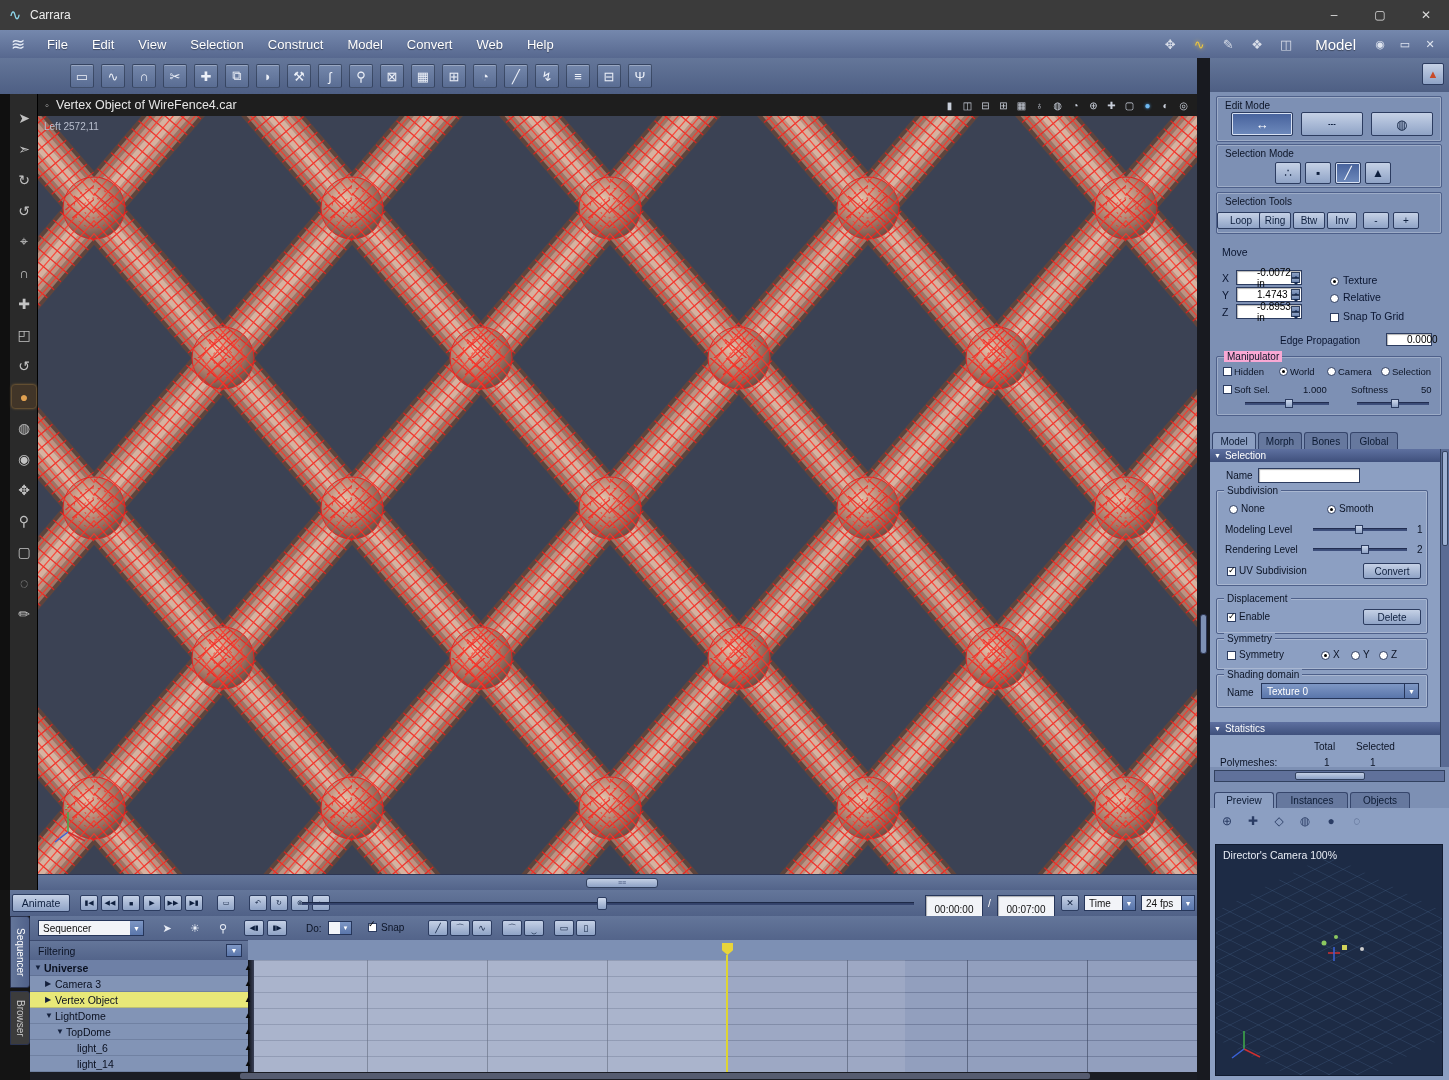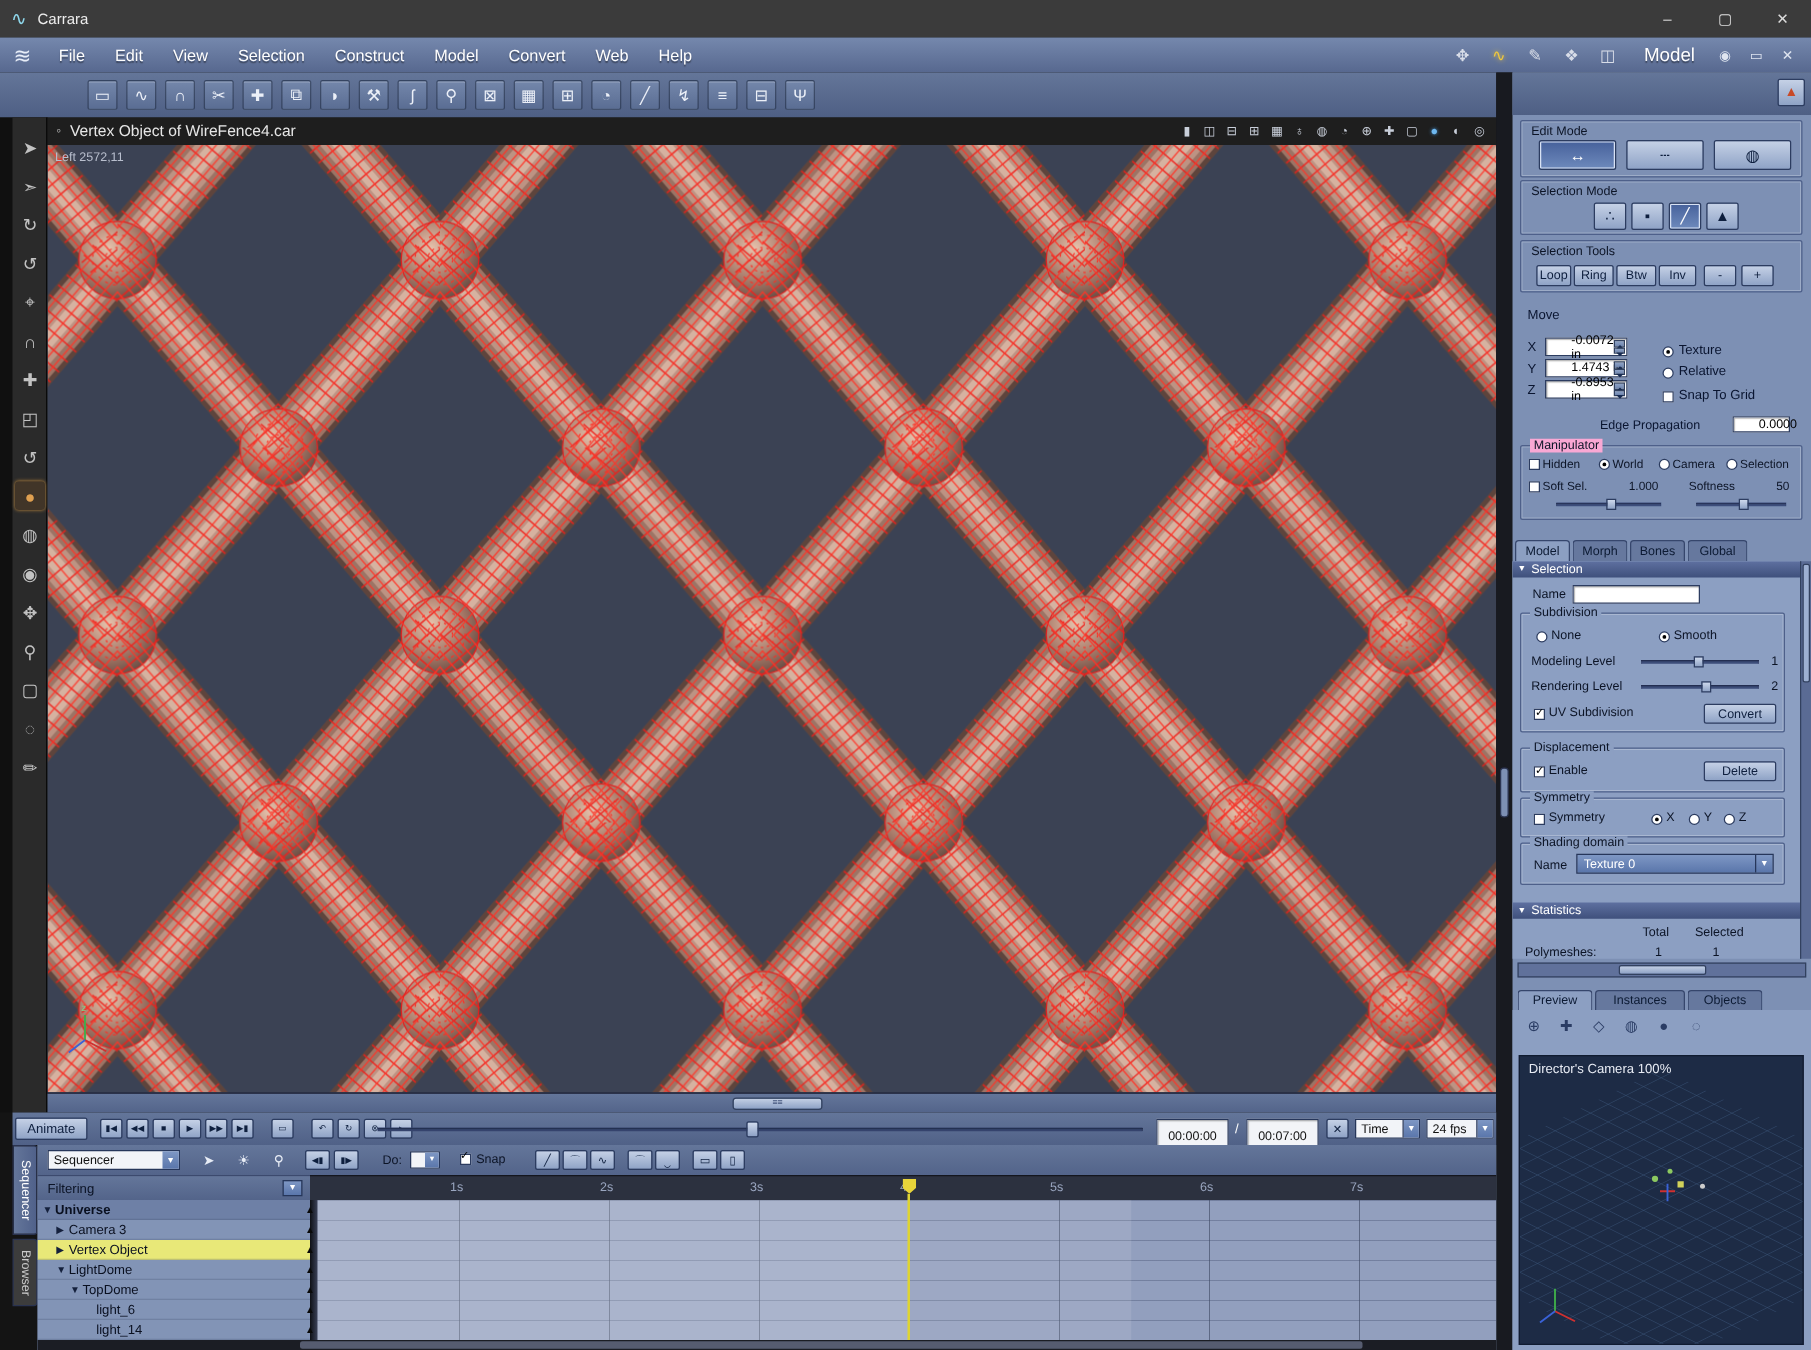--- a/index.html
+++ b/index.html
@@ -379,29 +379,20 @@
         <div class="cgroup">
           <div class="btn cbtn">▭</div>
           <div class="btn cbtn">▯</div>
         </div>
       </div>
   </div>
   <div id="filtering-cell">
     <span>Filtering</span>
     <span class="fdd">▼</span>
   </div>
-  <div id="ruler">
-      <div class="rlabel" style="left: 112px;">1s</div>
-      <div class="rlabel" style="left: 232px;">2s</div>
-      <div class="rlabel" style="left: 352px;">3s</div>
-      <div class="rlabel" style="left: 472px;">4s</div>
-      <div class="rlabel" style="left: 592px;">5s</div>
-      <div class="rlabel" style="left: 712px;">6s</div>
-      <div class="rlabel" style="left: 832px;">7s</div>
-    </div>
   <div id="grid">
     <div class="ovA"></div>
       <div class="ovB"></div>
       <div class="darkcol"></div>
   </div>
   <div id="flag"></div>
   <div id="playhead"></div>
   <div id="kf-col">
       <span style="top: 3px;">▲</span>
       <span style="top: 19px;">▲</span>
@@ -466,21 +457,21 @@
         <div class="btn smbtn" style="left: 58px;">∴</div>
         <div class="btn smbtn" style="left: 88px;">▪</div>
         <div class="btn smbtn sel" style="left: 118px;">╱</div>
         <div class="btn smbtn" style="left: 148px;">▲</div>
       </div>
   </div>
 
   <div class="grp" style="left:6px;top:134px;width:226px;height:42px;">
     <div class="inlabel" style="left:8px;top:3px;">Selection Tools</div>
     <div id="st-btns">
-        <div class="btn stbtn" style="left: 12px; width: 28px;">Loop</div>
+        <div class="btn stbtn" style="left: 0; width: 48px;">Loop</div>
         <div class="btn stbtn" style="left: 42px; width: 32px;">Ring</div>
         <div class="btn stbtn" style="left: 76px; width: 32px;">Btw</div>
         <div class="btn stbtn" style="left: 110px; width: 30px;">Inv</div>
         <div class="btn stbtn" style="left: 146px; width: 26px;">-</div>
         <div class="btn stbtn" style="left: 176px; width: 26px;">+</div>
       </div>
   </div>
 
   <div class="lab" style="left:12px;top:188px;">Move</div>
   <div id="move-axes"></div>

